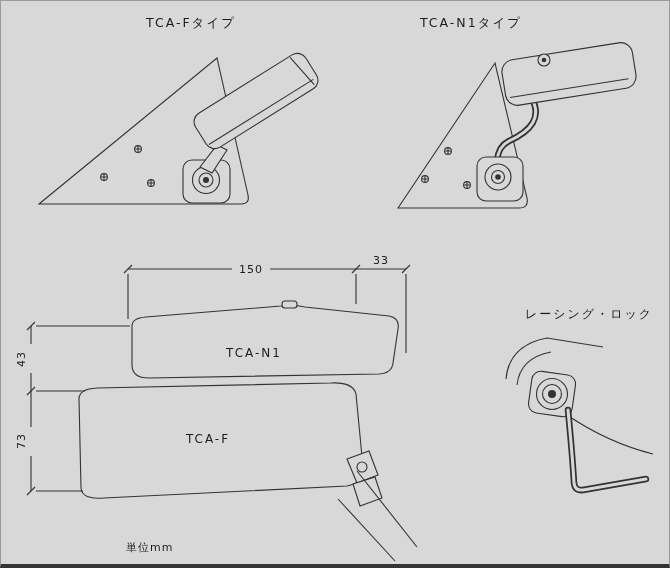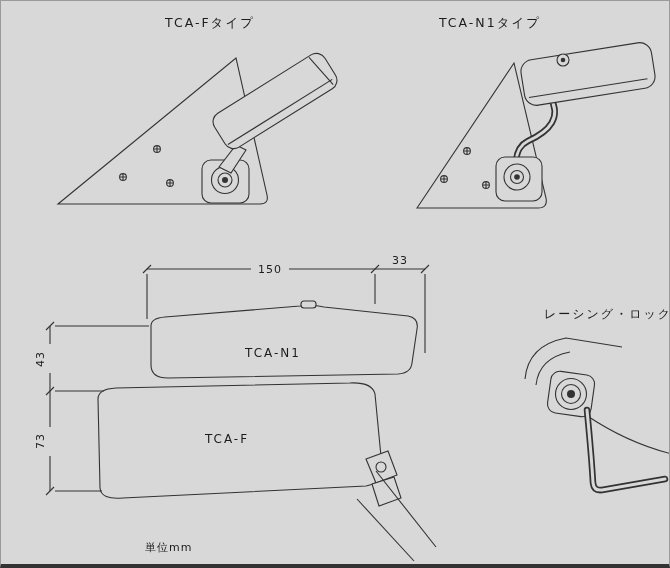--- a/index.html
+++ b/index.html
@@ -5,21 +5,20 @@
   html,body{margin:0;padding:0;background:#efefef;}
   .page{
     position:relative;
     width:670px;height:568px;
     box-sizing:border-box;
     background:#d8d8d8;
     border:1px solid #9a9a9a;
     border-bottom:4px solid #333;
     overflow:hidden;
     font-family:"DejaVu Sans","Liberation Sans",sans-serif;
-    padding-left:19px;
   }
   svg{display:block;}
   .ln{stroke:#333;stroke-width:1.1;fill:none;}
   .lnf{stroke:#333;stroke-width:1.1;fill:#d8d8d8;}
   .thick{stroke:#333;stroke-width:6.5;fill:none;stroke-linecap:round;stroke-linejoin:round;}
   .hollow{stroke:#d8d8d8;stroke-width:3;fill:none;stroke-linecap:round;stroke-linejoin:round;}
   text{fill:#1c1c1c;font-family:"DejaVu Sans","Liberation Sans",sans-serif;}
   .hdr{font-size:12.5px;letter-spacing:2px;}
   .dim{font-size:11px;letter-spacing:1px;}
   .lbl{font-size:12px;letter-spacing:2px;}

